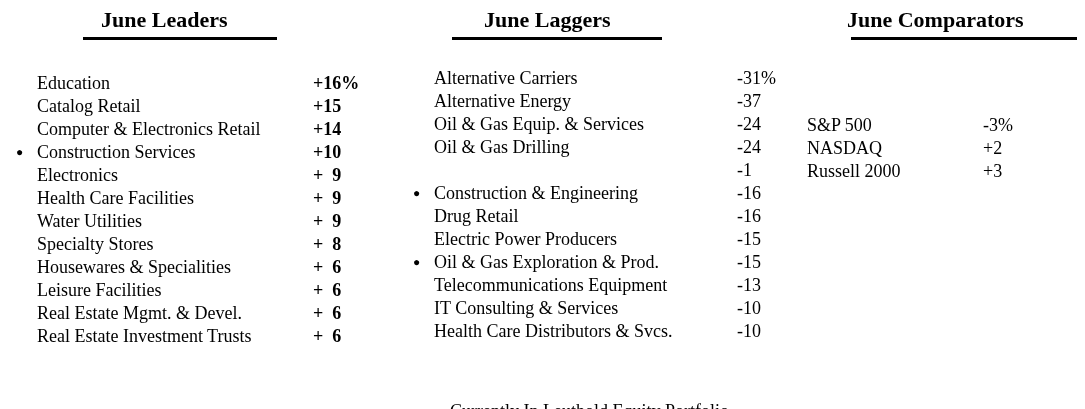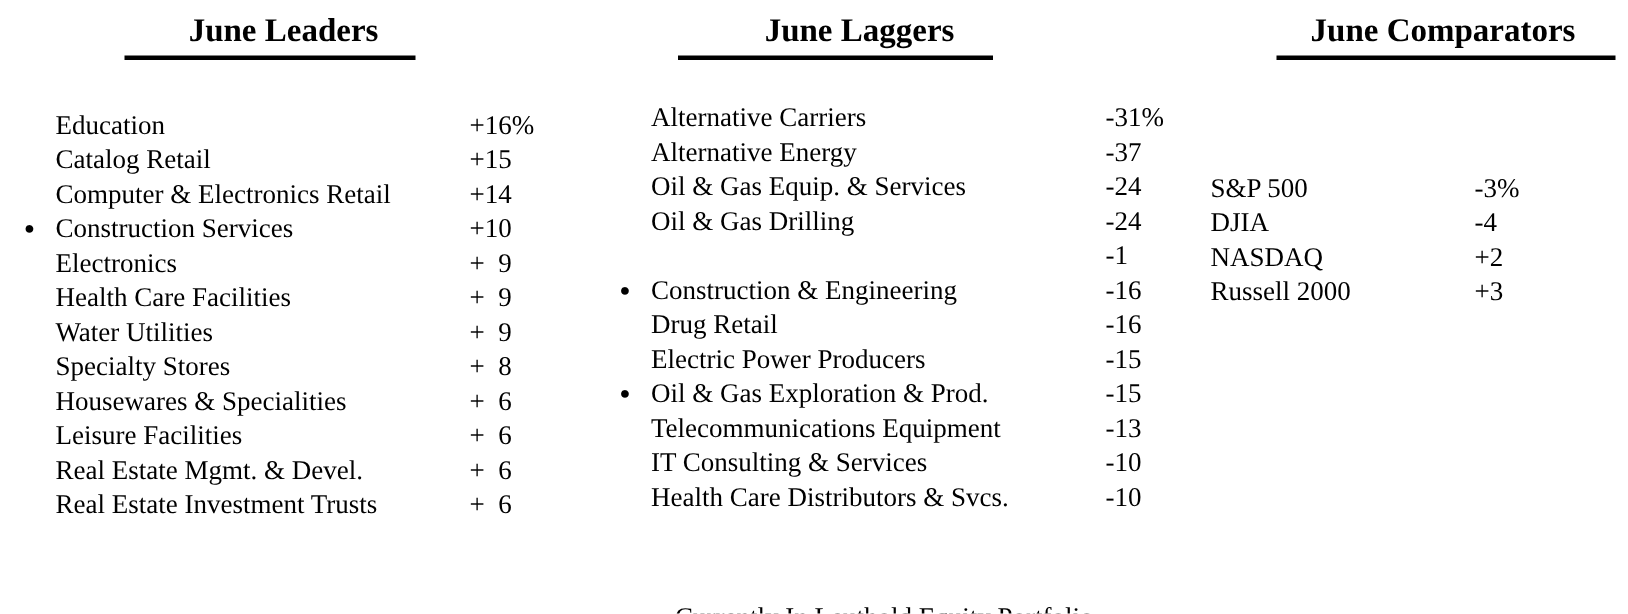--- a/index.html
+++ b/index.html
@@ -11,21 +11,21 @@
     color: #000000;
     font-family: "Liberation Serif", serif;
     overflow: hidden;
   }
   .col-header {
     position: absolute;
     top: 7px;
     font-size: 22px;
     font-weight: bold;
     line-height: 26px;
-    text-align: center;
+    text-align: left;
     padding-bottom: 4px;
     border-bottom: 3px solid #000000;
     white-space: pre;
   }
   #header-leaders     { left: 83px;  width: 194px; text-indent: 18px; }
   #header-laggers     { left: 452px; width: 210px; text-indent: 32px; }
   #header-comparators { left: 851px; width: 226px; text-indent: -4px; }
 
   .rows { position: absolute; }
   #rows-leaders     { left: 37px;  top: 72px;  }
@@ -42,21 +42,21 @@
   .row .bullet {
     position: absolute;
     top: 0;
     left: -21px;
     width: 18px;
     font-size: 12px;
     line-height: 23px;
   }
   .row .name { display: inline-block; }
   .row .value { position: absolute; top: 0; white-space: pre; }
-  #rows-leaders .value     { left: 276px; }
+  #rows-leaders .value     { left: 276px; font-weight: bold; }
   #rows-laggers .value     { left: 303px; text-align: center; }
   #rows-comparators .value { left: 176px; }
 
   .footnote {
     position: absolute;
     left: 407px;
     top: 377px;
     font-size: 18px;
     line-height: 23px;
     white-space: pre;
@@ -104,21 +104,20 @@
       <div class="row"><span class="bullet"></span><span class="name">Drug Retail</span><span class="value">-16</span></div>
       <div class="row"><span class="bullet"></span><span class="name">Electric Power Producers</span><span class="value">-15</span></div>
       <div class="row"><span class="bullet">●</span><span class="name">Oil &amp; Gas Exploration &amp; Prod.</span><span class="value">-15</span></div>
       <div class="row"><span class="bullet"></span><span class="name">Telecommunications Equipment</span><span class="value">-13</span></div>
       <div class="row"><span class="bullet"></span><span class="name">IT Consulting &amp; Services</span><span class="value">-10</span></div>
       <div class="row"><span class="bullet"></span><span class="name">Health Care Distributors &amp; Svcs.</span><span class="value">-10</span></div>
     </div>
 
   <div class="rows" id="rows-comparators">
       <div class="row"><span class="bullet"></span><span class="name">S&amp;P 500</span><span class="value">-3%</span></div>
-      <div class="row"><span class="bullet"></span><span class="name">DJIA</span><span class="value">-4</span></div>
       <div class="row"><span class="bullet"></span><span class="name">NASDAQ</span><span class="value">+2</span></div>
       <div class="row"><span class="bullet"></span><span class="name">Russell 2000</span><span class="value">+3</span></div>
     </div>
 
   <div class="footnote">
     <span class="fn-bullet">●</span><span>Currently In Leuthold Equity Portfolio</span>
   </div>
 
 </div>
 

